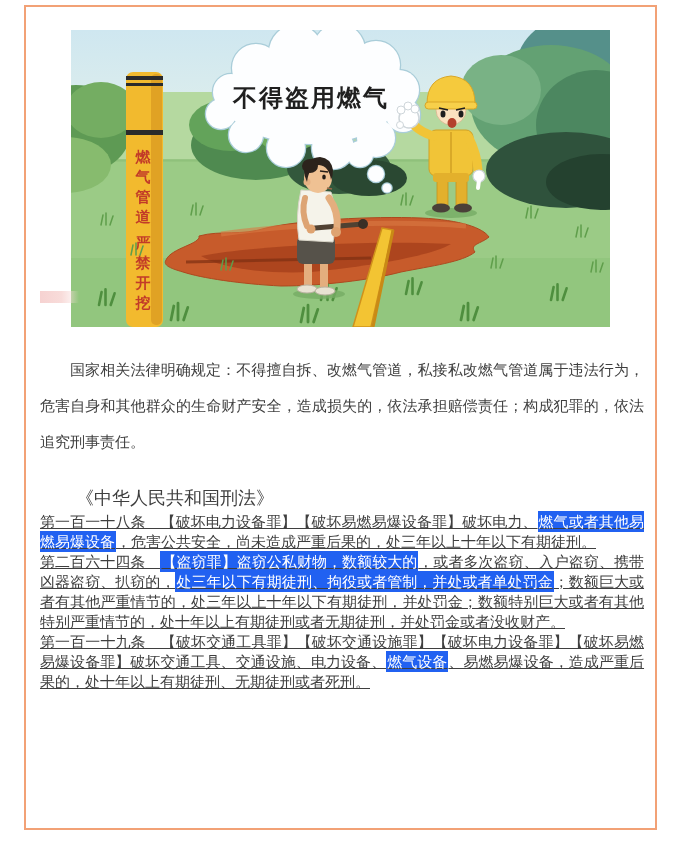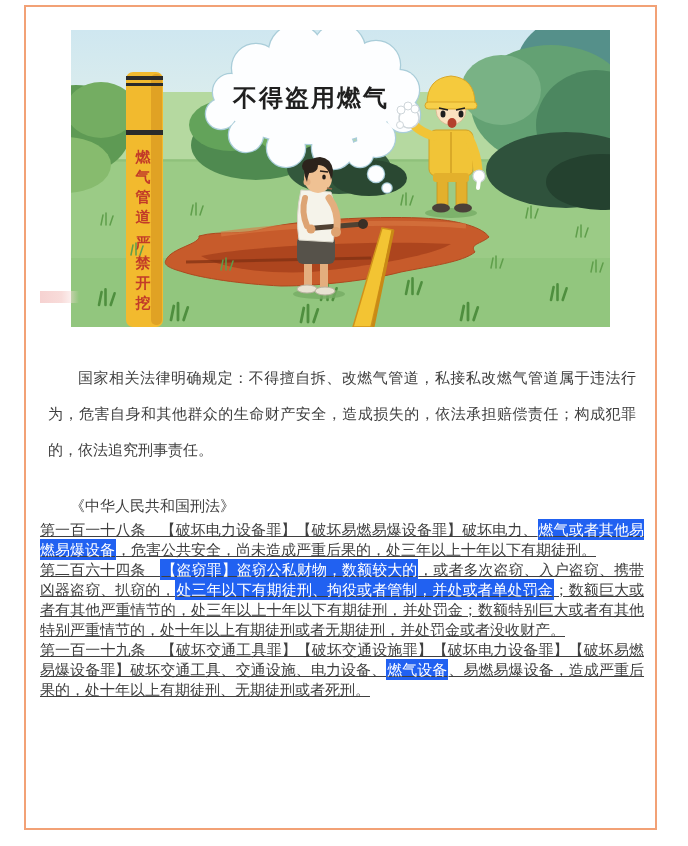--- a/index.html
+++ b/index.html
@@ -11,24 +11,24 @@
     position:absolute;left:24px;top:5px;width:629px;height:821px;
     border:2px solid #f2a176;box-sizing:content-box;
   }
   .illo{position:absolute;left:71px;top:30px;display:block;}
   .pink-mark{
     position:absolute;left:40px;top:291px;width:39px;height:12px;
     background:linear-gradient(to right,#f6d2d1 0%,#f8dcda 55%,rgba(248,220,218,0) 100%);
   }
   .content{position:absolute;left:40px;top:352px;width:604px;color:#3f3f3f;}
   .para{
-    margin:8px;font-size:15px;line-height:36px;text-indent:2em;
+    margin:0;font-size:15px;line-height:36px;text-indent:2em;
     text-align:justify;letter-spacing:0;
   }
-  .law-title{margin:24px 0 0 0;font-size:15px;line-height:28px;text-indent:2em;}
+  .law-title{margin:24px 0 0 0;font-size:18px;line-height:28px;text-indent:2em;}
   .legal{margin-top:0;}
   .article{margin:0;font-size:15px;line-height:20px;text-align:justify;text-decoration:underline;}
   .hl{background:#2161f1;color:#ffffff;padding:2px 1px;}
   svg text{user-select:none;}
 </style>
 </head>
 <body>
 
 <div class="page">
   <div class="frame"></div>

